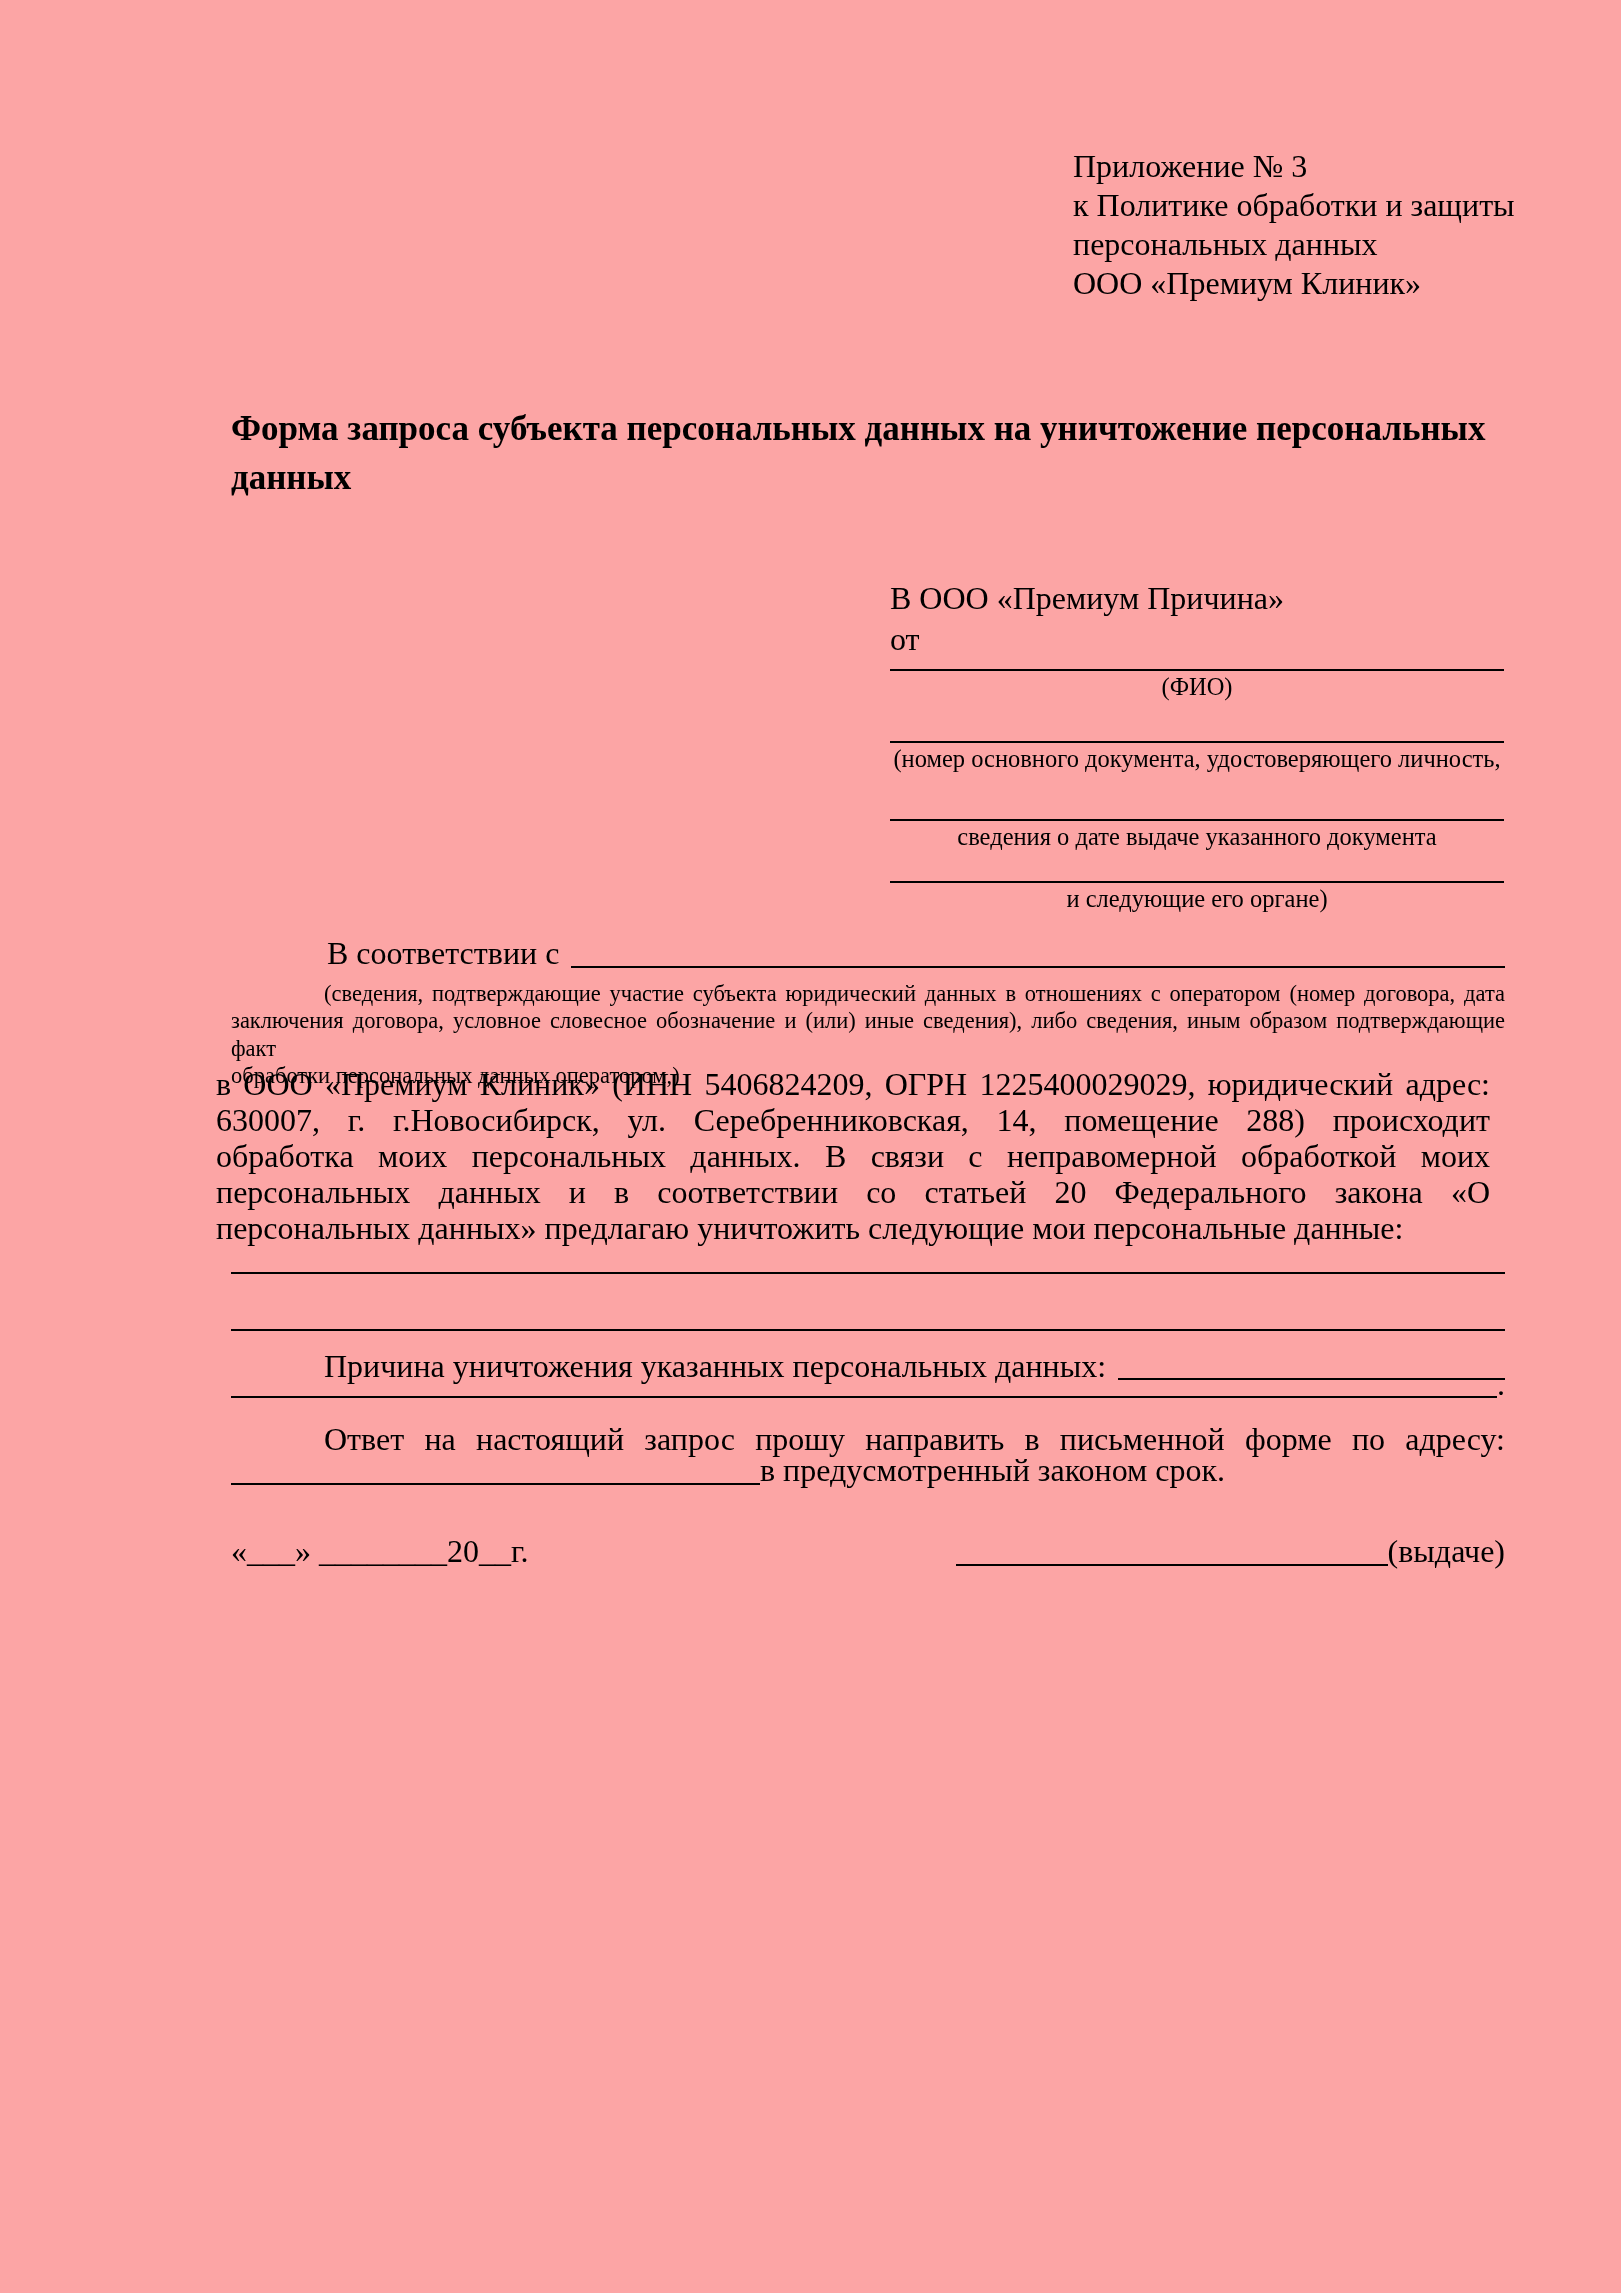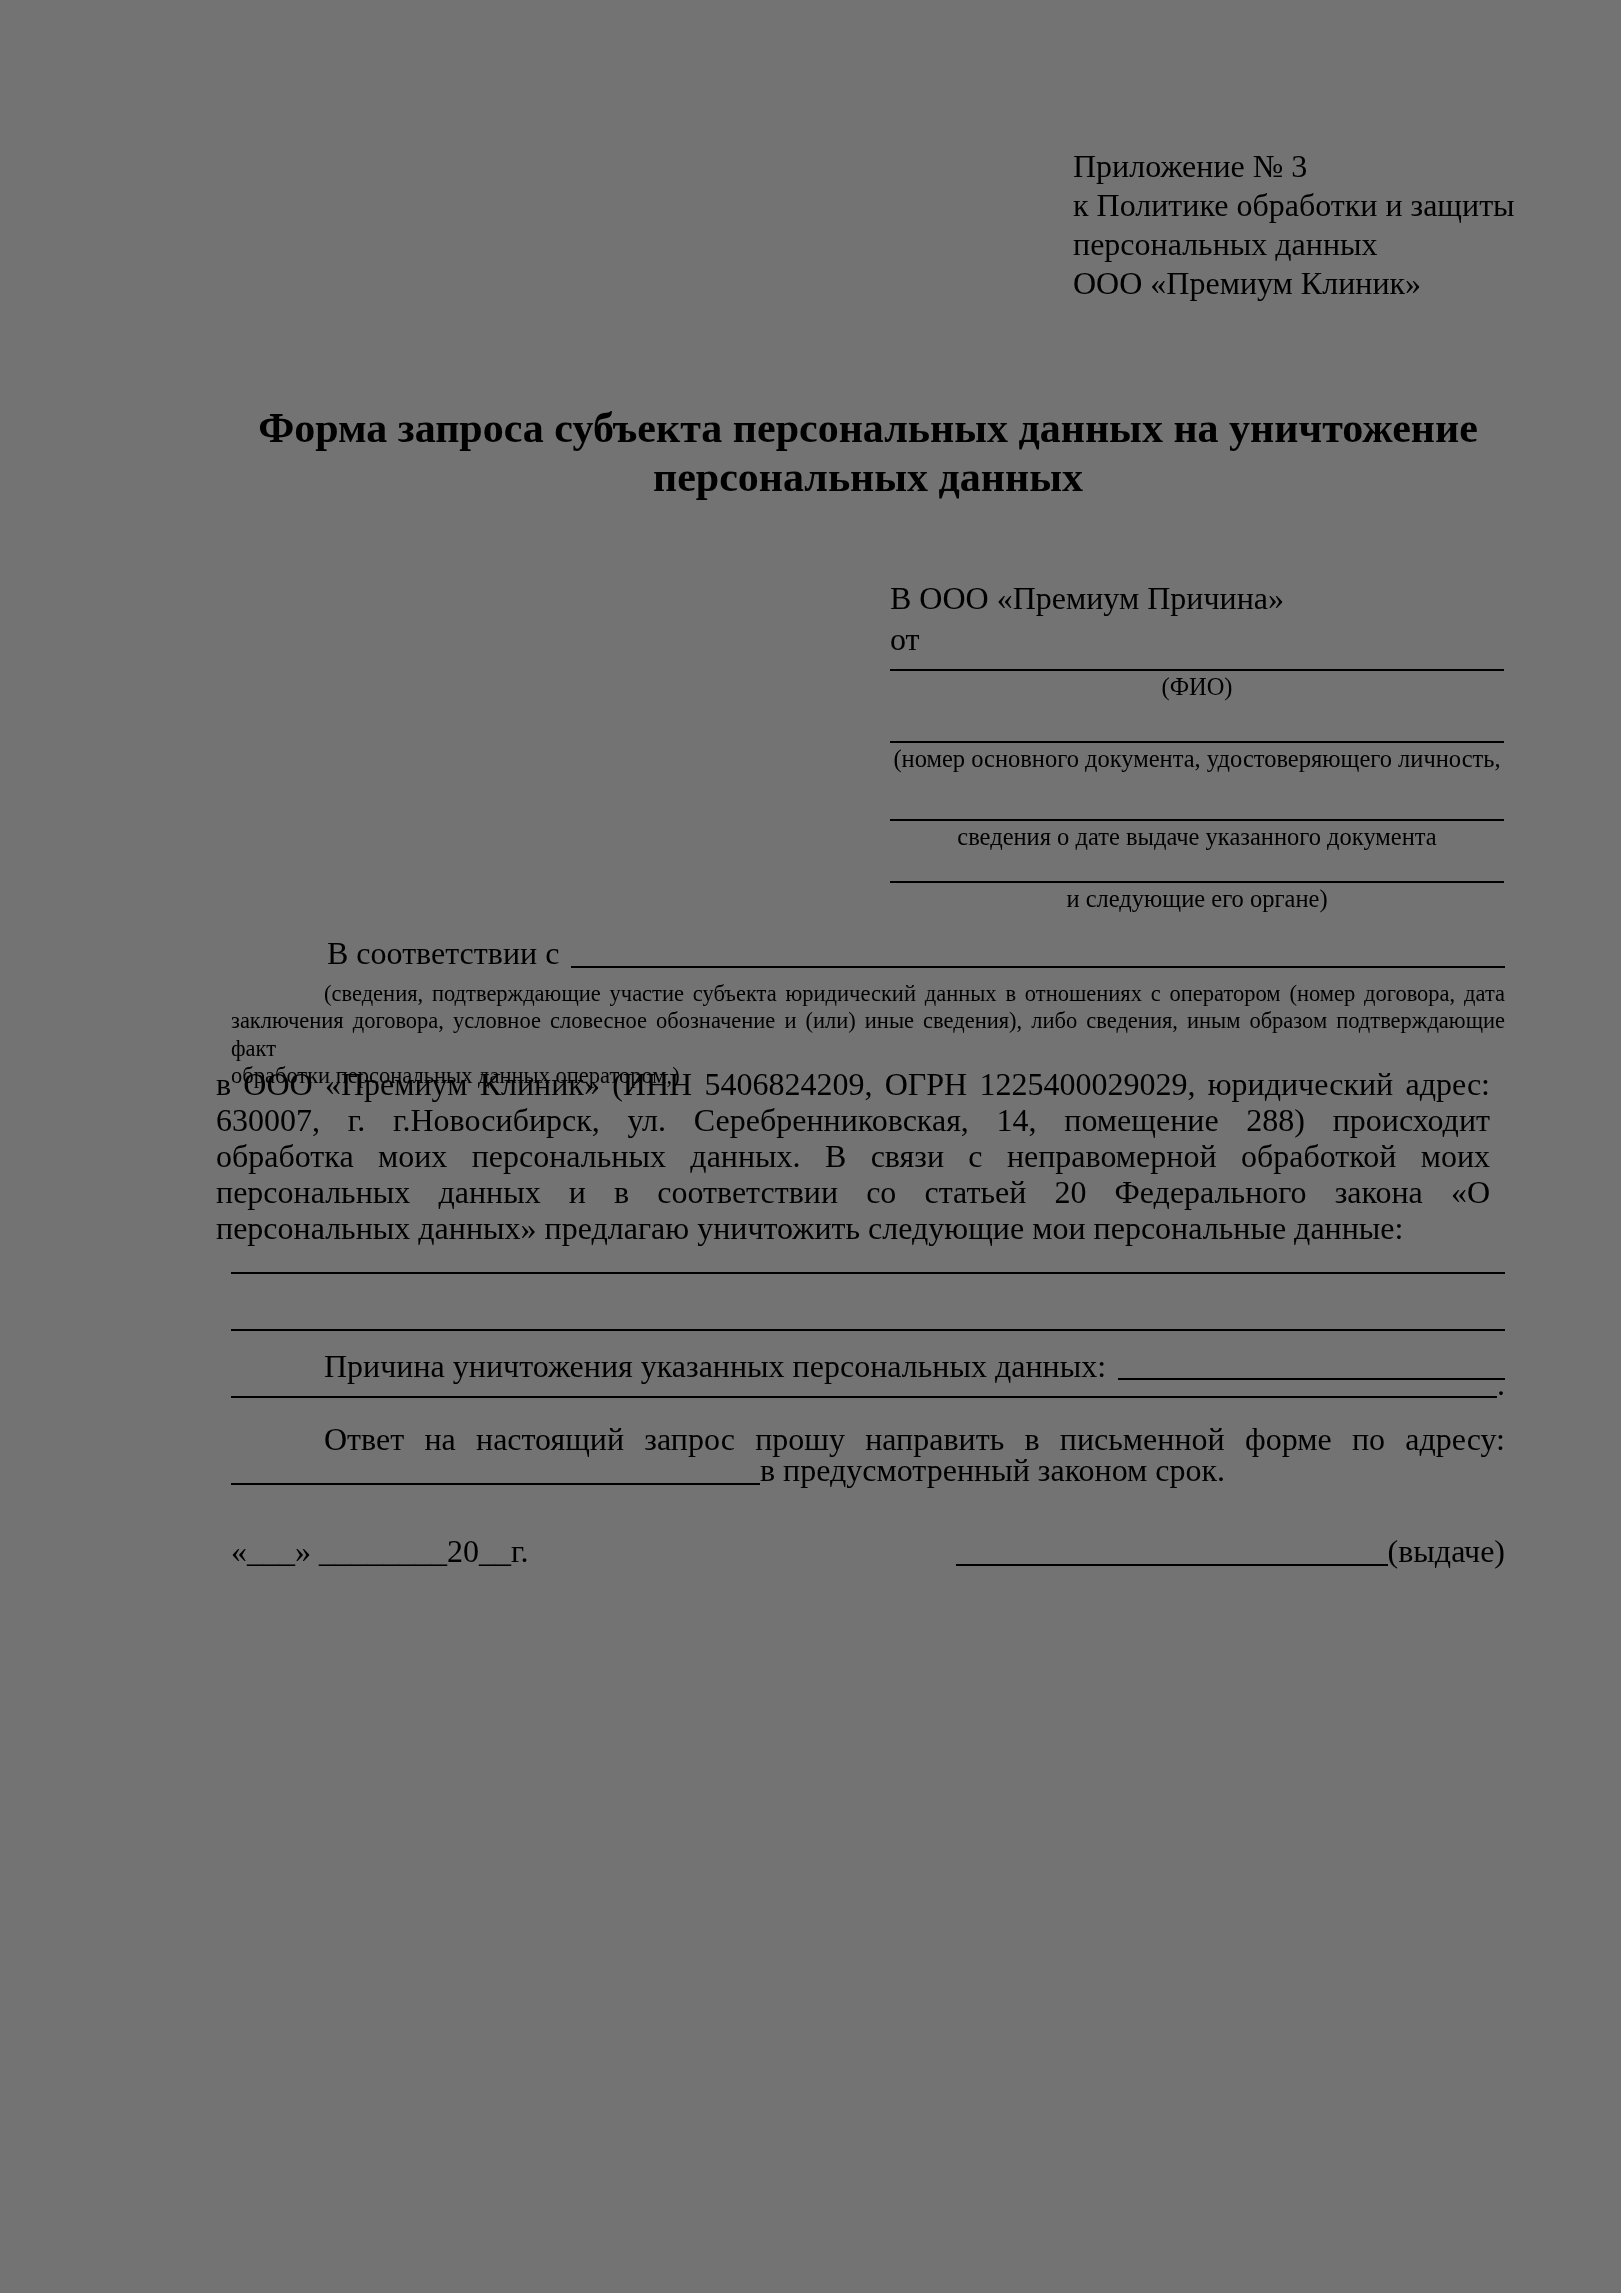--- a/index.html
+++ b/index.html
@@ -1,36 +1,36 @@
 <!DOCTYPE html>
 <html lang="ru"><head>
 <meta charset="utf-8">
 <style>
   html,body { margin:0; padding:0; background:#ffffff; }
   .page {
     position:relative;
     width:1621px; height:2294px;
-    background:#737373;
+    background:#fca5a5;
     color:#000000;
     font-family:"Liberation Serif","DejaVu Serif",serif;
     overflow:hidden;
   }
 
   
   .header-block {
     position:absolute; left:1073px; top:147px;
     font-size:32px; line-height:39px;
     white-space:nowrap;
   }
 
   
   .title {
     position:absolute; left:231px; top:404px; width:1274px;
-    margin:0; text-align:center;
-    font-size:42px; line-height:49px; font-weight:bold;
+    margin:0; 
+    font-size:35px; line-height:49px; font-weight:bold;
   }
 
   
   .addressee {
     position:absolute; left:890px; top:576px; width:614px;
     font-size:32px;
   }
   .addressee .to   { line-height:44px; }
   .addressee .from { line-height:39px; }
   .fill  { border-bottom:2.9px solid #000; }

